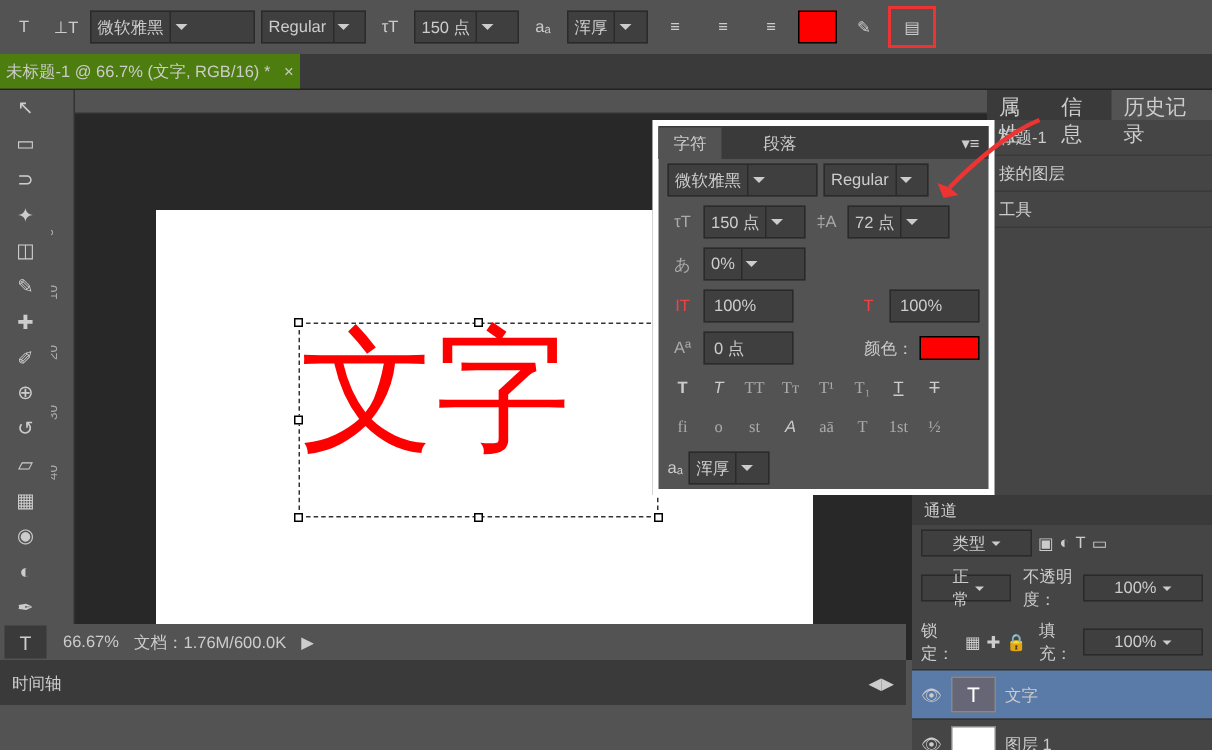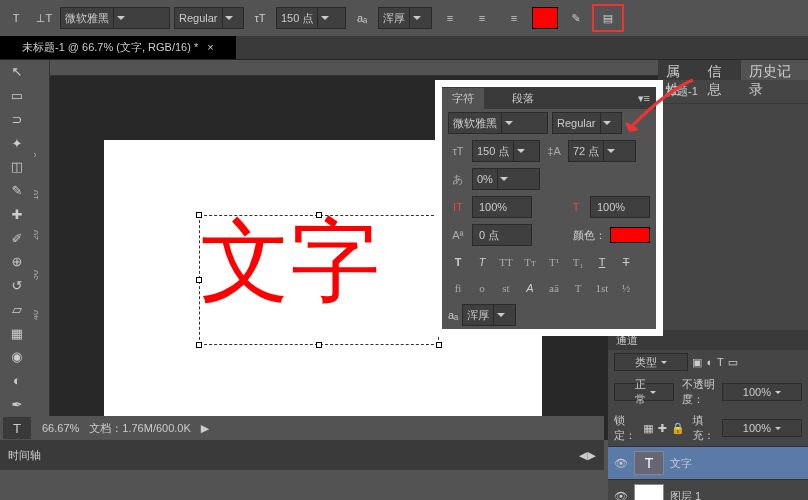--- a/index.html
+++ b/index.html
@@ -8,34 +8,34 @@
 .topbar .ico{width:24px;height:24px;display:flex;align-items:center;justify-content:center;color:#ccc}
 .dd{background:#3f3f3f;border:1px solid #2a2a2a;height:22px;display:flex;align-items:center;padding:0 4px;position:relative}
 .dd .arr{width:14px;height:20px;display:flex;align-items:center;justify-content:center;border-left:1px solid #2a2a2a;margin-left:4px}
 .dd .arr:after{content:"";border:4px solid transparent;border-top-color:#ccc;margin-top:4px}
 .numin{background:#3f3f3f;border:1px solid #2a2a2a;height:22px;display:flex;align-items:center}
 .numin span{padding:0 6px}
 .sw{width:26px;height:22px;background:#f00;border:1px solid #000}
 .btnico{width:28px;height:24px;display:flex;align-items:center;justify-content:center;background:#535353}
 .btnico.hl{outline:2px solid #e33}
 .tabrow{height:24px;background:#3a3a3a;display:flex;align-items:center;border-bottom:1px solid #222}
-.tab{padding:4px 22px;background:#000000;color:#ccc;font-size:11px}
+.tab{padding:4px 4px;background:#4d7c0f;color:#ccc;font-size:11px}
 .main{display:flex;height:380px}
 .tools{width:34px;background:#535353;display:flex;flex-direction:column}
 .tools .t{width:28px;height:22px;margin:1px 3px;display:flex;align-items:center;justify-content:center;color:#ccc;font-size:13px}
 .tools .t.sel{background:#3a3a3a}
 .canvaswrap{flex:1;background:#282828;position:relative;overflow:hidden}
 .hruler{position:absolute;top:0;left:16px;right:0;height:16px;background:#535353;border-bottom:1px solid #333}
 .vruler{position:absolute;top:0;left:0;bottom:0;width:16px;background:#535353;border-right:1px solid #333}
 .vruler .t{font-size:9px;color:#aaa;transform:rotate(-90deg);position:absolute;left:-4px}
 .canvas{position:absolute;left:70px;top:80px;width:438px;height:310px;background:#fff}
 .textbox{position:absolute;left:95px;top:75px;width:240px;height:130px;border:1px dashed #333}
 .textbox .h{position:absolute;width:6px;height:6px;background:#fff;border:1px solid #000}
 .bigtext{color:#f00;font-size:90px;font-weight:400;line-height:1}
-.charpanel{position:absolute;right:145px;top:80px;width:228px;background:#535353;border:7px solid #ffffff;z-index:10}
+.charpanel{position:absolute;right:145px;top:80px;width:228px;background:#535353;border:4px solid #ffffff;z-index:10}
 .charpanel .tabs{display:flex;background:#3a3a3a;height:22px;align-items:center}
 .charpanel .tabs .ct{padding:3px 10px;background:#535353}
 .charpanel .row{display:flex;align-items:center;gap:4px;padding:3px 6px}
 .charpanel .lbl{width:20px;text-align:center;color:#aaa}
 .colsw{width:40px;height:16px;background:#f00;border:1px solid #000}
 .stylebtns{display:flex;gap:4px;padding:4px 6px;flex-wrap:wrap}
 .stylebtns .s{width:20px;height:18px;display:flex;align-items:center;justify-content:center;color:#aaa;font-family:serif}
 .rpanel{width:150px;background:#454545;display:flex;flex-direction:column}
 .rpanel .ptabs{display:flex;background:#3a3a3a;height:20px}
 .rpanel .ptabs div{padding:3px 8px;font-size:14px}
@@ -136,20 +136,22 @@
     </div>
   </div>
 
   <div class="rpanel">
     <div class="ptabs">
       <div>属性</div>
       <div>信息</div>
       <div class="act">历史记录</div>
     </div>
     <div class="item">标题-1</div>
+    <div class="item">接的图层</div>
+    <div class="item">工具</div>
     <div style="flex:1"></div>
     <div style="display:flex;justify-content:flex-end;gap:6px;padding:4px;border-top:1px solid #333">
       <span>▣</span>
       <span>▣</span>
       <span>🗑</span>
     </div>
   </div>
 </div>
 
 <div class="charpanel">

